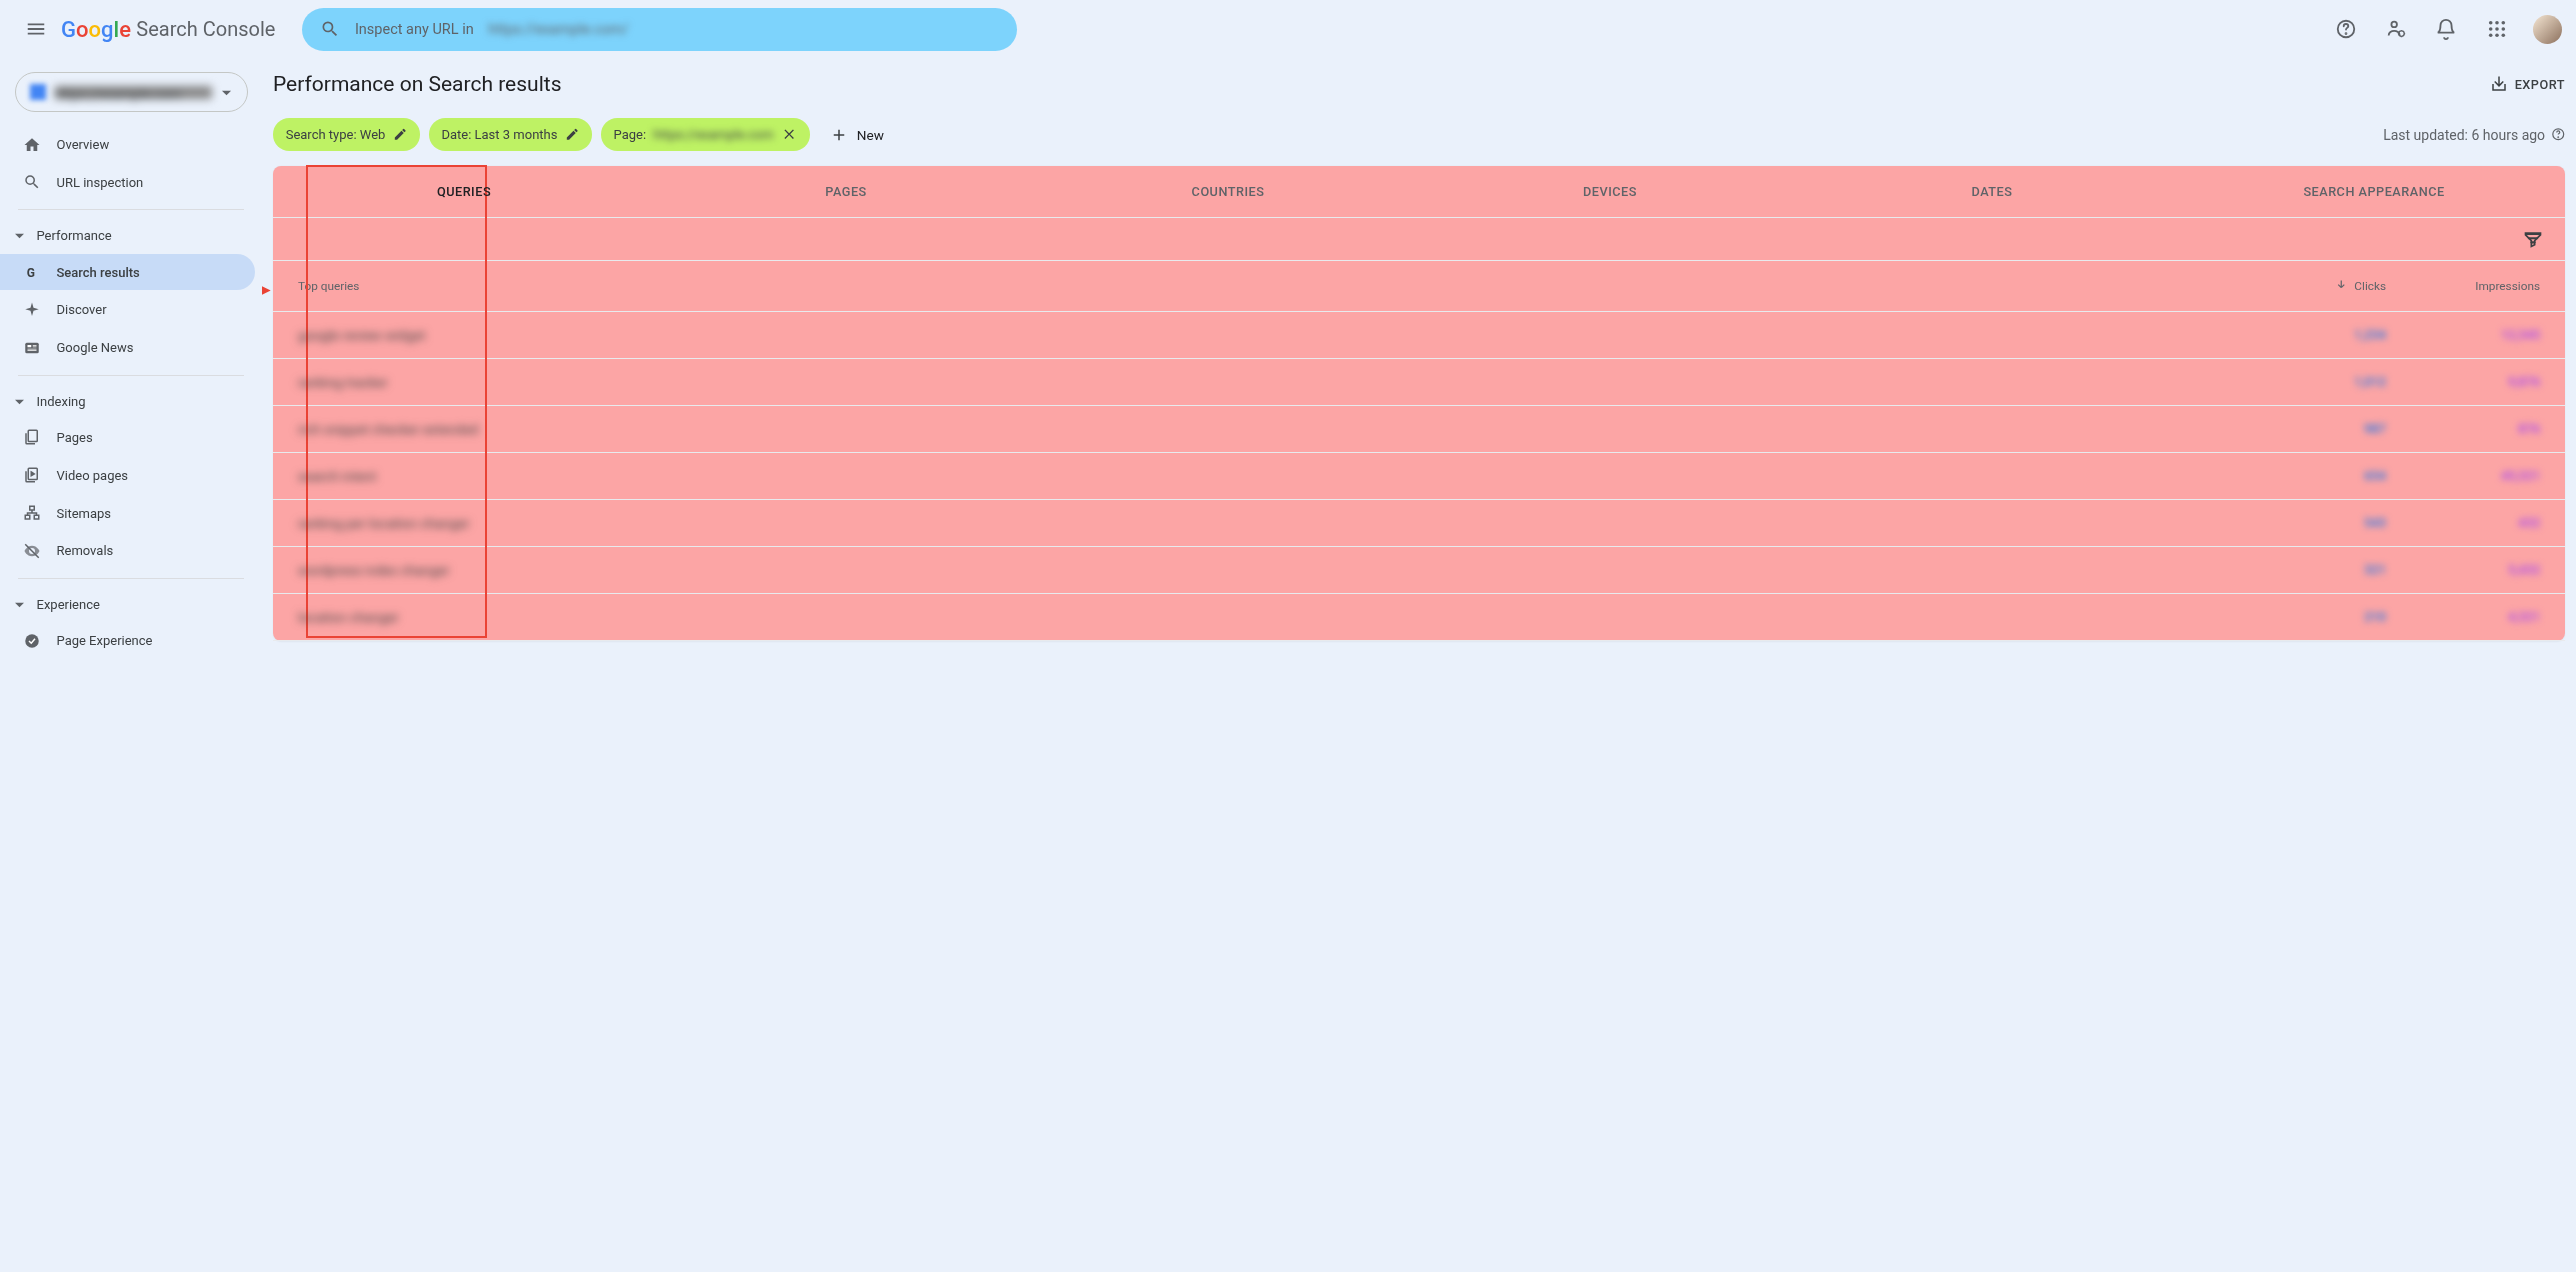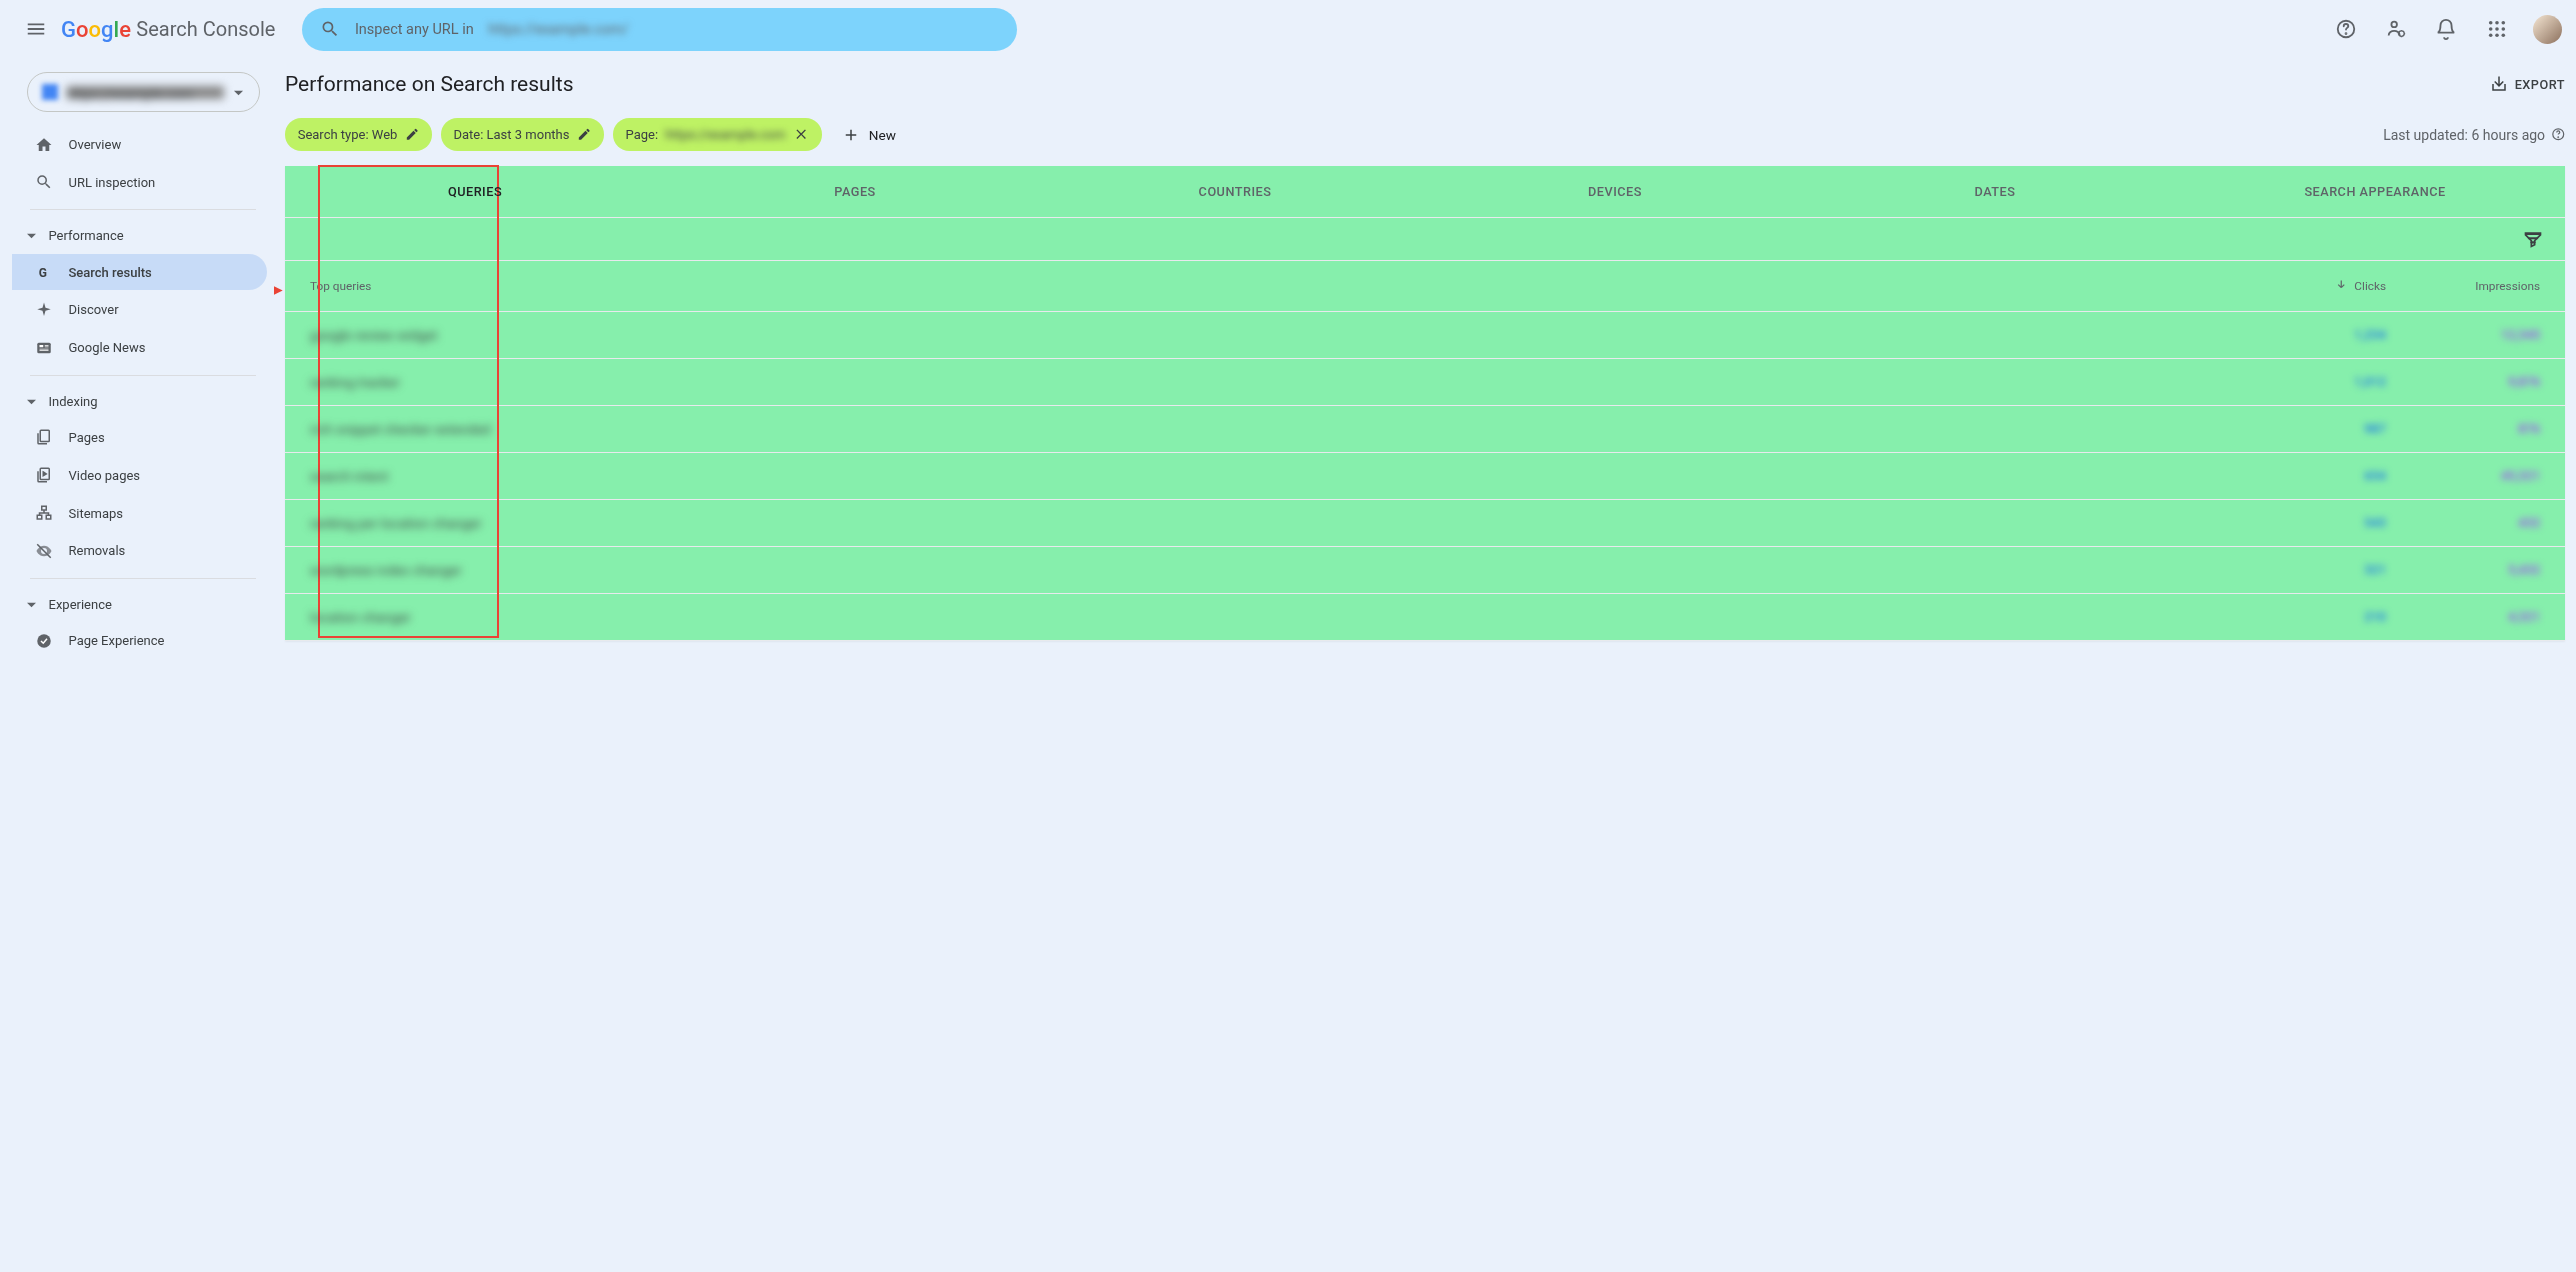--- a/index.html
+++ b/index.html
@@ -2,21 +2,21 @@
 <html style="font-size:14.5px"><head>
 <meta charset="utf-8">
 <style>
   * { box-sizing: border-box; margin: 0; padding: 0; }
   body {
     font-family: 'Google Sans', Roboto, Arial, sans-serif;
     background: #eaf1fb;
     color: #202124;
     font-size: 12.7px;
   }
-  .app { display: flex; height: 100vh; padding-left: 12px; }
+  .app { display: flex; height: 100vh; }
   
   
   .header {
     position: fixed; top: 0; left: 0; right: 0;
     height: 58px;
     display: flex; align-items: center;
     padding: 0 14.5px;
     background: #eaf1fb;
     z-index: 10;
   }
@@ -76,21 +76,21 @@
     display:flex; align-items:center; gap:7.2px;
     height:33px; padding:0 12.7px; background:#bef264; border-radius:16.3px;
     font-size:13px; color:#3c4043; cursor:pointer;
   }
   .chip .chip-blur { filter:blur(3.6px); }
   .chip-close { cursor:pointer; }
   .new-chip { display:flex; align-items:center; gap:9px; padding:0 11px; cursor:pointer; font-size:13.6px;}
   .last-updated { margin-left:auto; font-size:14px; color:#5f6368; display:flex; align-items:center; gap:5.4px;}
   
   .card {
-    background:#86efac; border-radius:0; margin-top:14.5px;
+    background:#fca5a5; border-radius:8px; margin-top:14.5px;
     box-shadow: 0 0.9px 1.8px rgba(0,0,0,0.05);
     position:relative;
   }
   .tabs { display:flex; border-bottom:0.9px solid #e8eaed; }
   .tab {
     flex:1; height:51px; display:flex; align-items:center; justify-content:center;
     text-transform:uppercase; font-size:12.7px; font-weight:500; letter-spacing:0.5px;
     color:#5f6368; cursor:pointer; position:relative;
   }
   .tab.active { color:#202124; }

